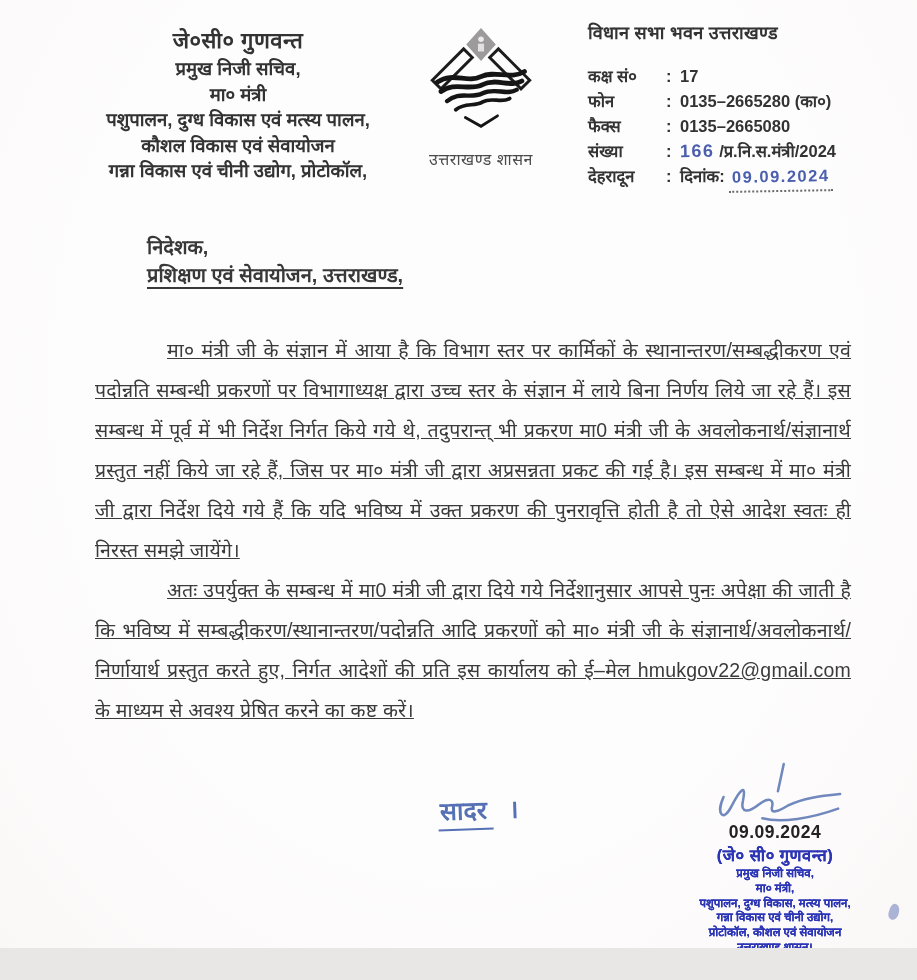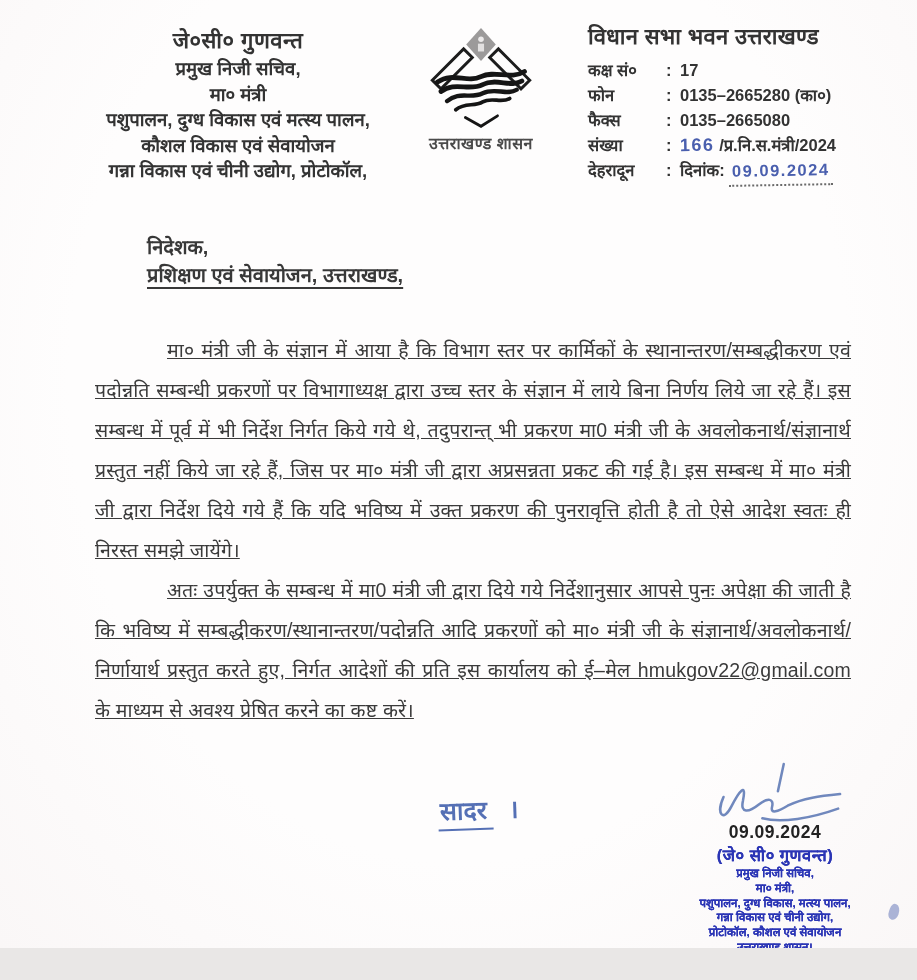--- a/index.html
+++ b/index.html
@@ -24,28 +24,28 @@
     color:#333;
   }
   .sender .name{font-size:22px;font-weight:700;letter-spacing:.5px;}
   .sender .line{font-size:18.5px;font-weight:600;}
 
   .emblem{
     position:absolute;left:416px;top:28px;width:130px;
     text-align:center;
   }
   .emblem .caption{
-    margin-top:0;font-size:16px;font-weight:700;color:#4a4a4a;letter-spacing:.5px;
+    margin-top:16px;font-size:16px;font-weight:400;color:#4a4a4a;letter-spacing:.5px;
   }
 
   .office{
     position:absolute;left:588px;top:20px;width:312px;
     color:#333;
   }
-  .office .title{font-size:22px;font-weight:700;margin-bottom:8px;letter-spacing:.3px;}
+  .office .title{font-size:18px;font-weight:700;margin-bottom:20px;letter-spacing:.3px;}
   .office .row{
     display:grid;grid-template-columns:78px 14px 1fr;
     font-size:16.5px;font-weight:600;line-height:25px;
     align-items:baseline;
   }
   .hand{
     color:#4a5fae;
     font-weight:600;
     letter-spacing:1.5px;
     transform:rotate(-1deg);

